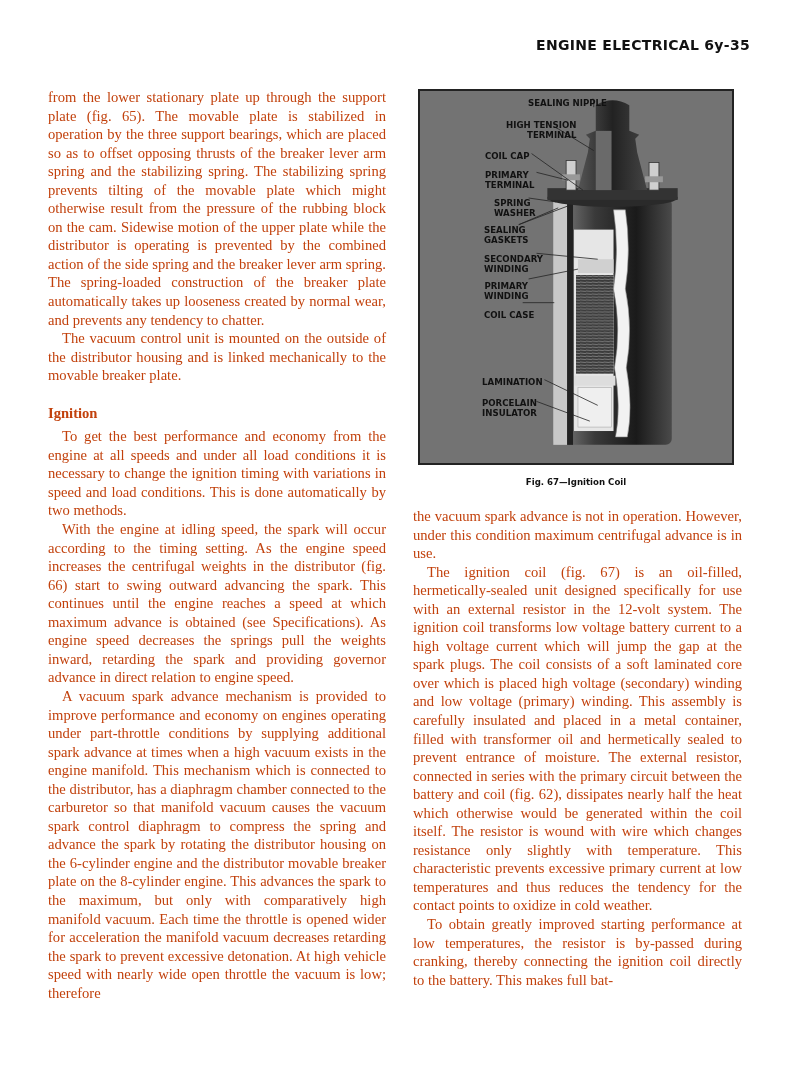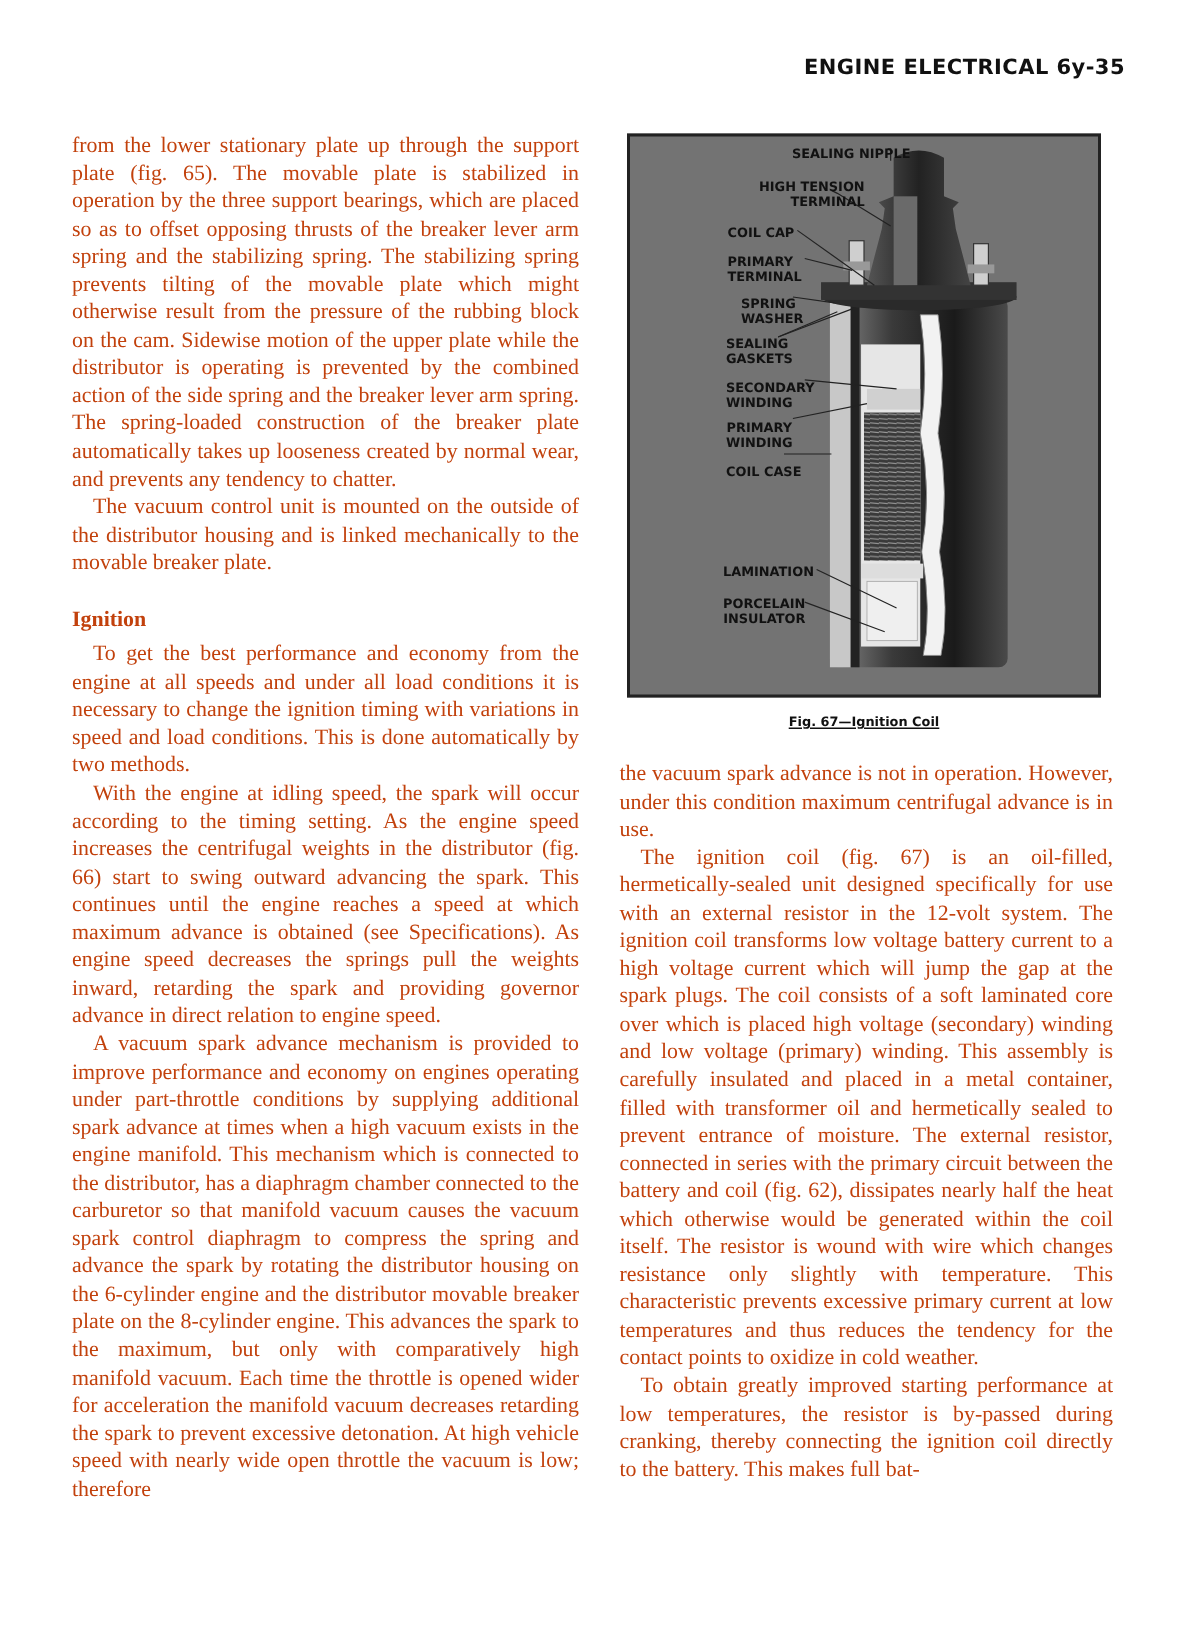--- a/index.html
+++ b/index.html
@@ -8,21 +8,21 @@
   .col { position:absolute; font-family:"Liberation Serif", "DejaVu Serif", serif; font-size:14.6px; line-height:18.55px; color:#c2410c; }
   .col p { margin:0; text-align:justify; text-indent:14px; }
   .col p.noindent { text-indent:0; }
   .left { left:48px; top:88px; width:338px; }
   .right { left:413px; top:507px; width:329px; }
   .subhead { font-family:"Liberation Serif", serif; font-weight:bold; font-size:14.6px; margin:19px 0 5px 0; }
   .section-title { font-family:"Liberation Serif", serif; font-weight:bold; font-size:15px; letter-spacing:0.3px; margin:22px 0 4px 0; }
   .figure { position:absolute; left:418px; top:89px; width:316px; height:376px; border:2px solid #222; box-sizing:border-box; background:#737373; }
   .figure svg { position:absolute; left:0; top:0; width:100%; height:100%; }
   .callout { position:absolute; font-family:"DejaVu Sans", sans-serif; font-weight:bold; font-size:8.6px; line-height:10px; color:#111; text-align:right; white-space:nowrap; }
-  .caption { position:absolute; left:418px; top:477px; width:316px; text-align:center; font-family:"DejaVu Sans", sans-serif; font-weight:bold; font-size:8.6px; color:#111;text-decoration:underline; }
+  .caption { position:absolute; left:418px; top:477px; width:316px; text-align:center; font-family:"DejaVu Sans", sans-serif; font-weight:bold; font-size:8.6px; color:#111; }
 </style>
 </head>
 <body>
 
 <div class="header">ENGINE ELECTRICAL 6y-35</div>
 
 <div class="col left">
   <p class="noindent">from the lower stationary plate up through the support plate (fig. 65). The movable plate is stabilized in operation by the three support bearings, which are placed so as to offset opposing thrusts of the breaker lever arm spring and the stabilizing spring. The stabilizing spring prevents tilting of the movable plate which might otherwise result from the pressure of the rubbing block on the cam. Sidewise motion of the upper plate while the distributor is operating is prevented by the combined action of the side spring and the breaker lever arm spring. The spring-loaded construction of the breaker plate automatically takes up looseness created by normal wear, and prevents any tendency to chatter.</p>
   <p>The vacuum control unit is mounted on the outside of the distributor housing and is linked mechanically to the movable breaker plate.</p>
   <div class="subhead">Ignition</div>

